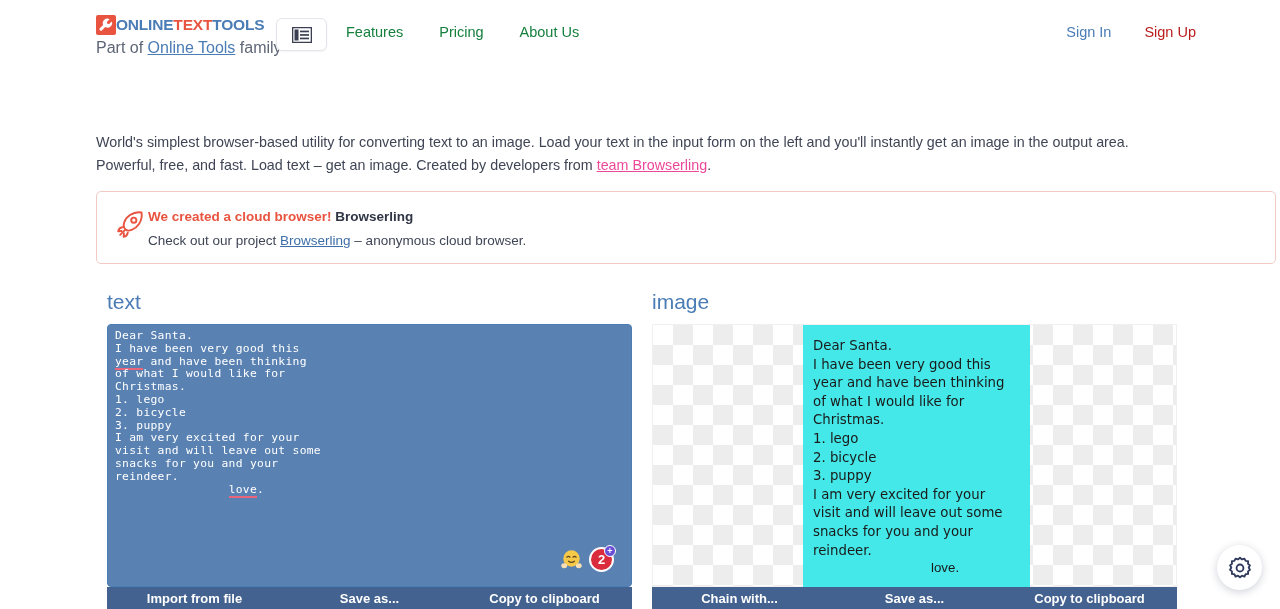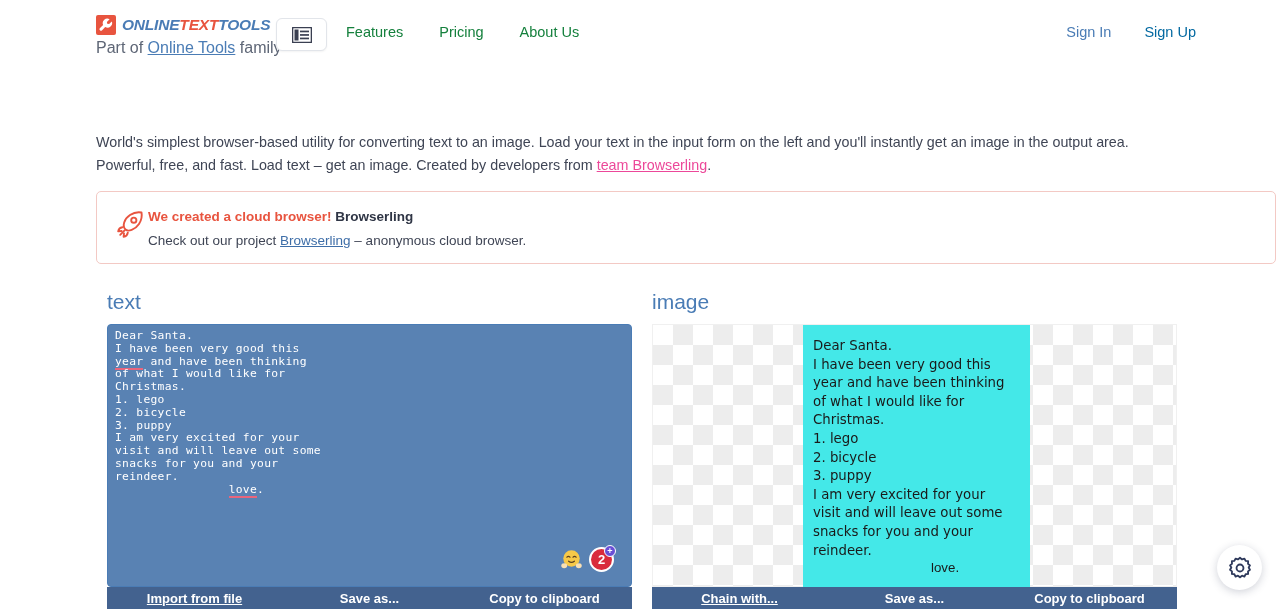--- a/index.html
+++ b/index.html
@@ -8,21 +8,21 @@
     background: #ffffff;
     font-family: "Liberation Sans", sans-serif;
     overflow: hidden;
     color: #3a3f51;
   }
   .page { position: relative; width: 1280px; height: 609px; }
 
   
   .header { position: absolute; left: 0; top: 0; width: 1280px; height: 68px; }
   .logo-block { position: absolute; left: 96px; top: 15px; width: 260px; }
-  .logo-row { display: flex; align-items: center; gap: 6px; font-style: italic; }
+  .logo-row { display: flex; align-items: center; gap: 0; }
   .logo-mark {
     width: 20px; height: 20px; background: #e8543f;
     border-radius: 2px; position: relative; flex: 0 0 auto;
   }
   .logo-mark svg { position: absolute; left: 3px; top: 3px; }
   .logo-text { font-size: 15.5px; font-weight: bold; letter-spacing: -0.2px; white-space: nowrap; }
   .lt-a { color: #4a7cb5; }
   .lt-b { color: #e8543f; }
   .lt-c { color: #4a7cb5; }
   .logo-sub { font-size: 16px; color: #5e6676; margin-top: 4px; white-space: nowrap; }
@@ -35,21 +35,21 @@
     display: flex; align-items: center; justify-content: center;
     box-shadow: 0 1px 2px rgba(0,0,0,.05);
   }
 
   .nav { position: absolute; left: 346px; top: 24px; display: flex; gap: 36px; }
   .nav a { font-size: 14.5px; color: #15803d; text-decoration: none; white-space: nowrap; }
 
   .auth { position: absolute; right: 84px; top: 24px; display: flex; gap: 33px; }
   .auth a { font-size: 14.5px; text-decoration: none; white-space: nowrap; }
   .auth .signin { color: #4a7cb5; }
-  .auth .signup { color: #0369a1; }
+  .auth .signup { color: #b91c1c; }
 
   
   .title { position: absolute; left: 96px; top: 88px; font-size: 26px; font-weight: normal; white-space: nowrap; }
   .title .t1 { color: #5a8ac0; }
   .title .t2 { color: #464c5e; }
 
   .desc {
     position: absolute; left: 96px; top: 131px; width: 1090px;
     font-size: 14.3px; line-height: 23px; color: #3f4555;
   }
@@ -128,21 +128,21 @@
 
   
   .toolbar {
     position: absolute; left: 0; top: 263px; width: 525px; height: 22px;
     background: #43628f; display: flex; align-items: center;
   }
   .toolbar .tb {
     color: #ffffff; font-size: 13px; font-weight: bold; white-space: nowrap;
     text-align: center;
   }
-  .tb1 { width: 175px; text-decoration: underline; }
+  .tb1 { width: 175px; }
   .tb2 { width: 175px; }
   .tb3 { width: 175px; }
 
   
   .gear-fab {
     position: absolute; left: 1217px; top: 545px; width: 45px; height: 45px;
     border-radius: 50%; background: #ffffff;
     box-shadow: 0 2px 9px rgba(40,50,80,.22);
     display: flex; align-items: center; justify-content: center;
   }

